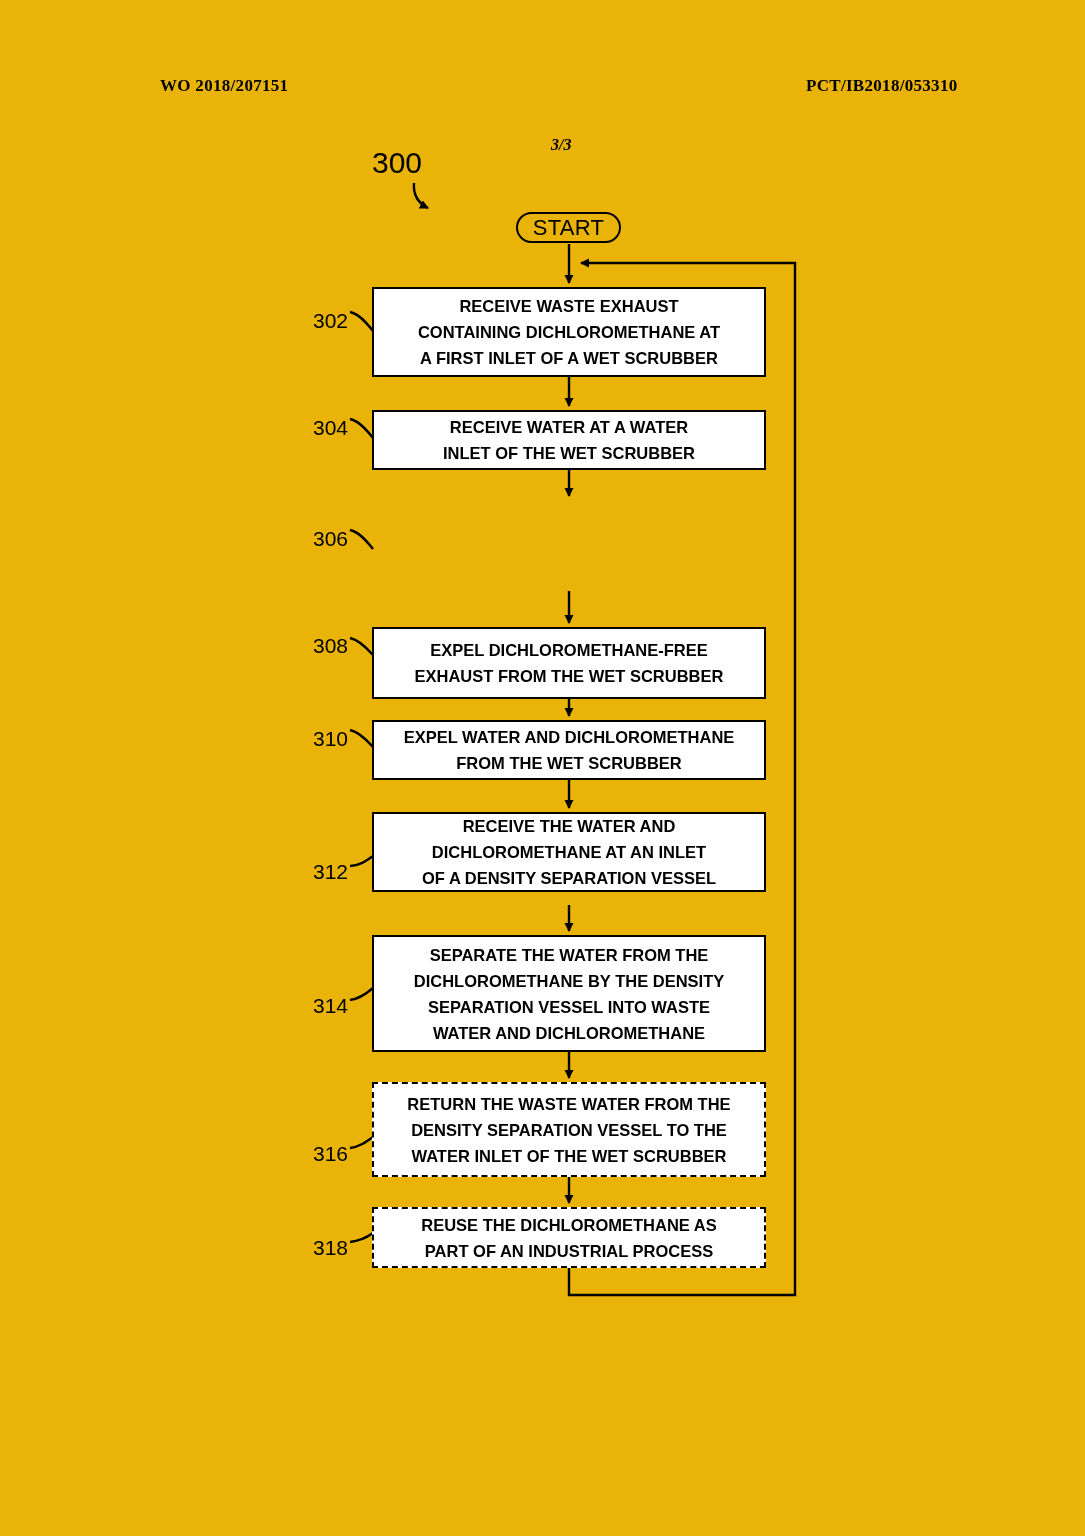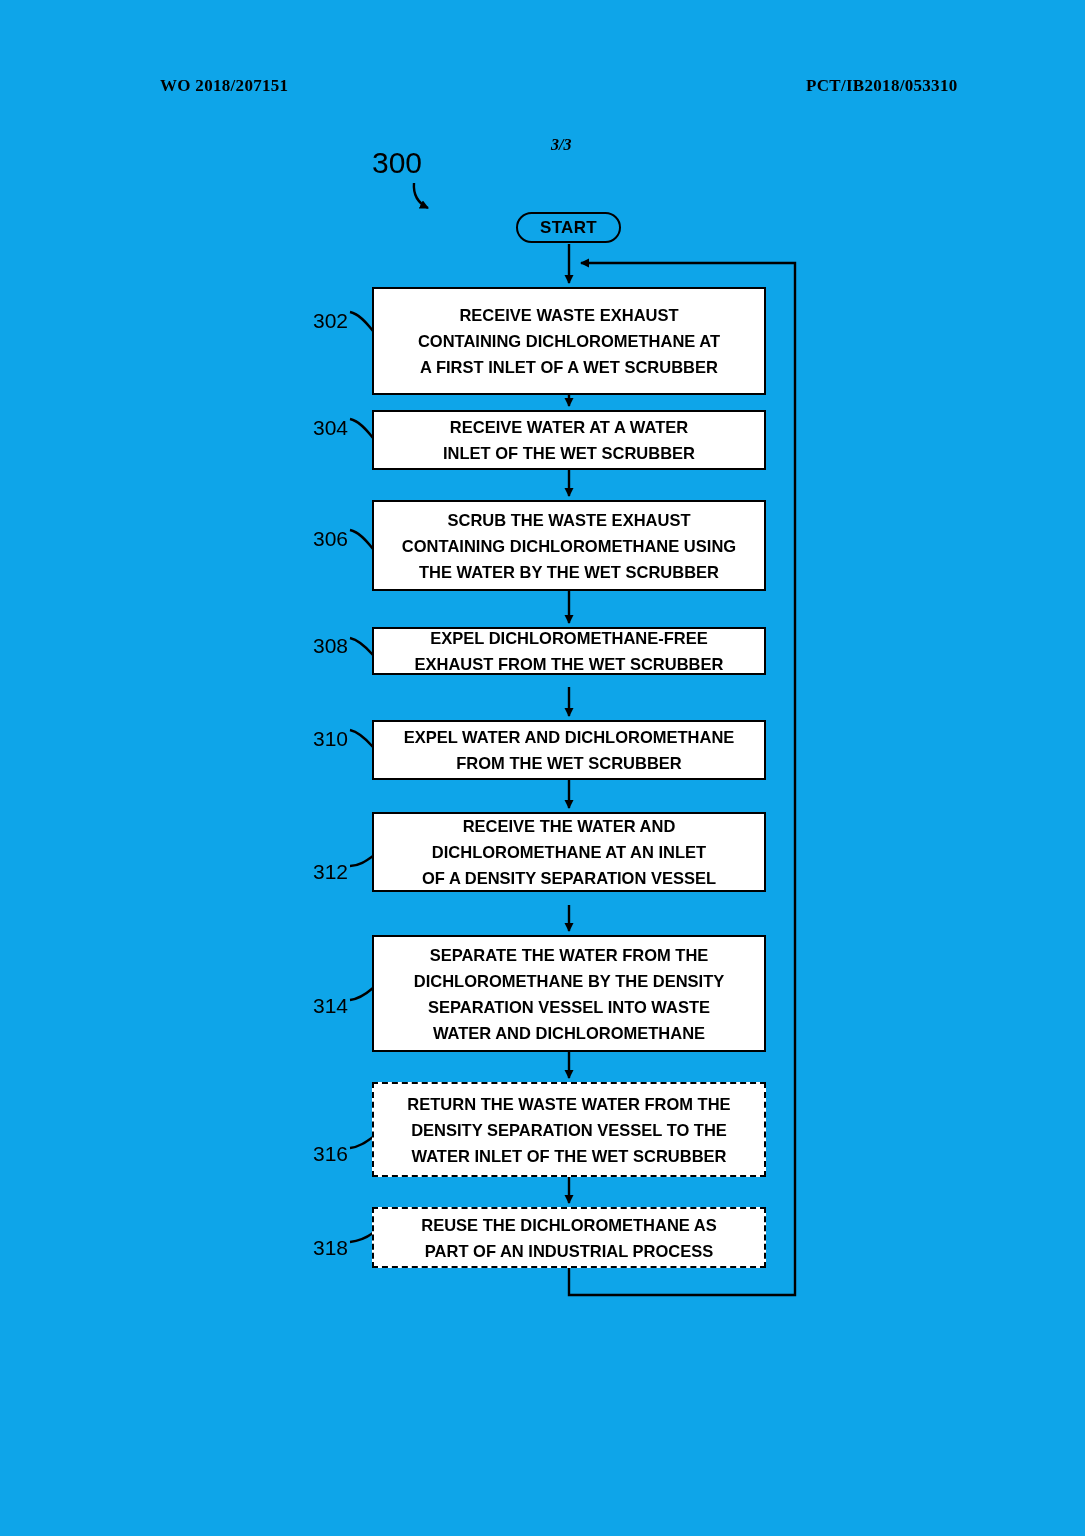--- a/index.html
+++ b/index.html
@@ -4,21 +4,21 @@
 <style>
   html, body {
     margin: 0;
     padding: 0;
     background: #ffffff;
   }
   .page {
     position: relative;
     width: 1085px;
     height: 1536px;
-    background: #0ea5e9;
+    background: #eab308;
     font-family: "Liberation Sans", sans-serif;
     color: #000;
     overflow: hidden;
   }
   .header-left, .header-right {
     position: absolute;
     top: 76px;
     font-family: "Liberation Serif", serif;
     font-weight: bold;
     font-size: 17px;
@@ -53,22 +53,22 @@
     left: 516px;
     top: 212px;
     width: 105px;
     height: 31px;
     border: 2.5px solid #000;
     border-radius: 17px;
     box-sizing: border-box;
     display: flex;
     align-items: center;
     justify-content: center;
-    font-size: 17px;
-    font-weight: bold;
+    font-size: 22px;
+    font-weight: normal;
     letter-spacing: 0.3px;
   }
   .step-box {
     position: absolute;
     left: 372px;
     width: 394px;
     border: 2.5px solid #000;
     box-sizing: border-box;
     display: flex;
     align-items: center;
@@ -153,29 +153,26 @@
   <div class="step-ref" style="top:308px">302</div>
   <div class="step-ref" style="top:415px">304</div>
   <div class="step-ref" style="top:526px">306</div>
   <div class="step-ref" style="top:633px">308</div>
   <div class="step-ref" style="top:726px">310</div>
   <div class="step-ref" style="top:859px">312</div>
   <div class="step-ref" style="top:993px">314</div>
   <div class="step-ref" style="top:1141px">316</div>
   <div class="step-ref" style="top:1235px">318</div>
 
-  <div class="step-box" style="top:287px;  height:108px">RECEIVE WASTE EXHAUST
+  <div class="step-box" style="top:287px;  height:90px">RECEIVE WASTE EXHAUST
 CONTAINING DICHLOROMETHANE AT
 A FIRST INLET OF A  WET SCRUBBER</div>
   <div class="step-box" style="top:410px;  height:60px">RECEIVE WATER AT A WATER
 INLET OF THE WET SCRUBBER</div>
-  <div class="step-box" style="top:500px;  height:91px">SCRUB THE WASTE EXHAUST
-CONTAINING DICHLOROMETHANE USING
-THE WATER BY THE WET SCRUBBER</div>
-  <div class="step-box" style="top:627px;  height:48px">EXPEL DICHLOROMETHANE-FREE
+  <div class="step-box" style="top:627px;  height:72px">EXPEL DICHLOROMETHANE-FREE
 EXHAUST FROM THE WET SCRUBBER</div>
   <div class="step-box" style="top:720px;  height:60px">EXPEL WATER AND DICHLOROMETHANE
 FROM THE WET SCRUBBER</div>
   <div class="step-box" style="top:812px;  height:80px">RECEIVE THE WATER AND
 DICHLOROMETHANE AT AN INLET
 OF A DENSITY SEPARATION VESSEL</div>
   <div class="step-box" style="top:935px;  height:117px">SEPARATE THE WATER FROM THE
 DICHLOROMETHANE BY THE DENSITY
 SEPARATION VESSEL INTO WASTE
 WATER AND DICHLOROMETHANE</div>

